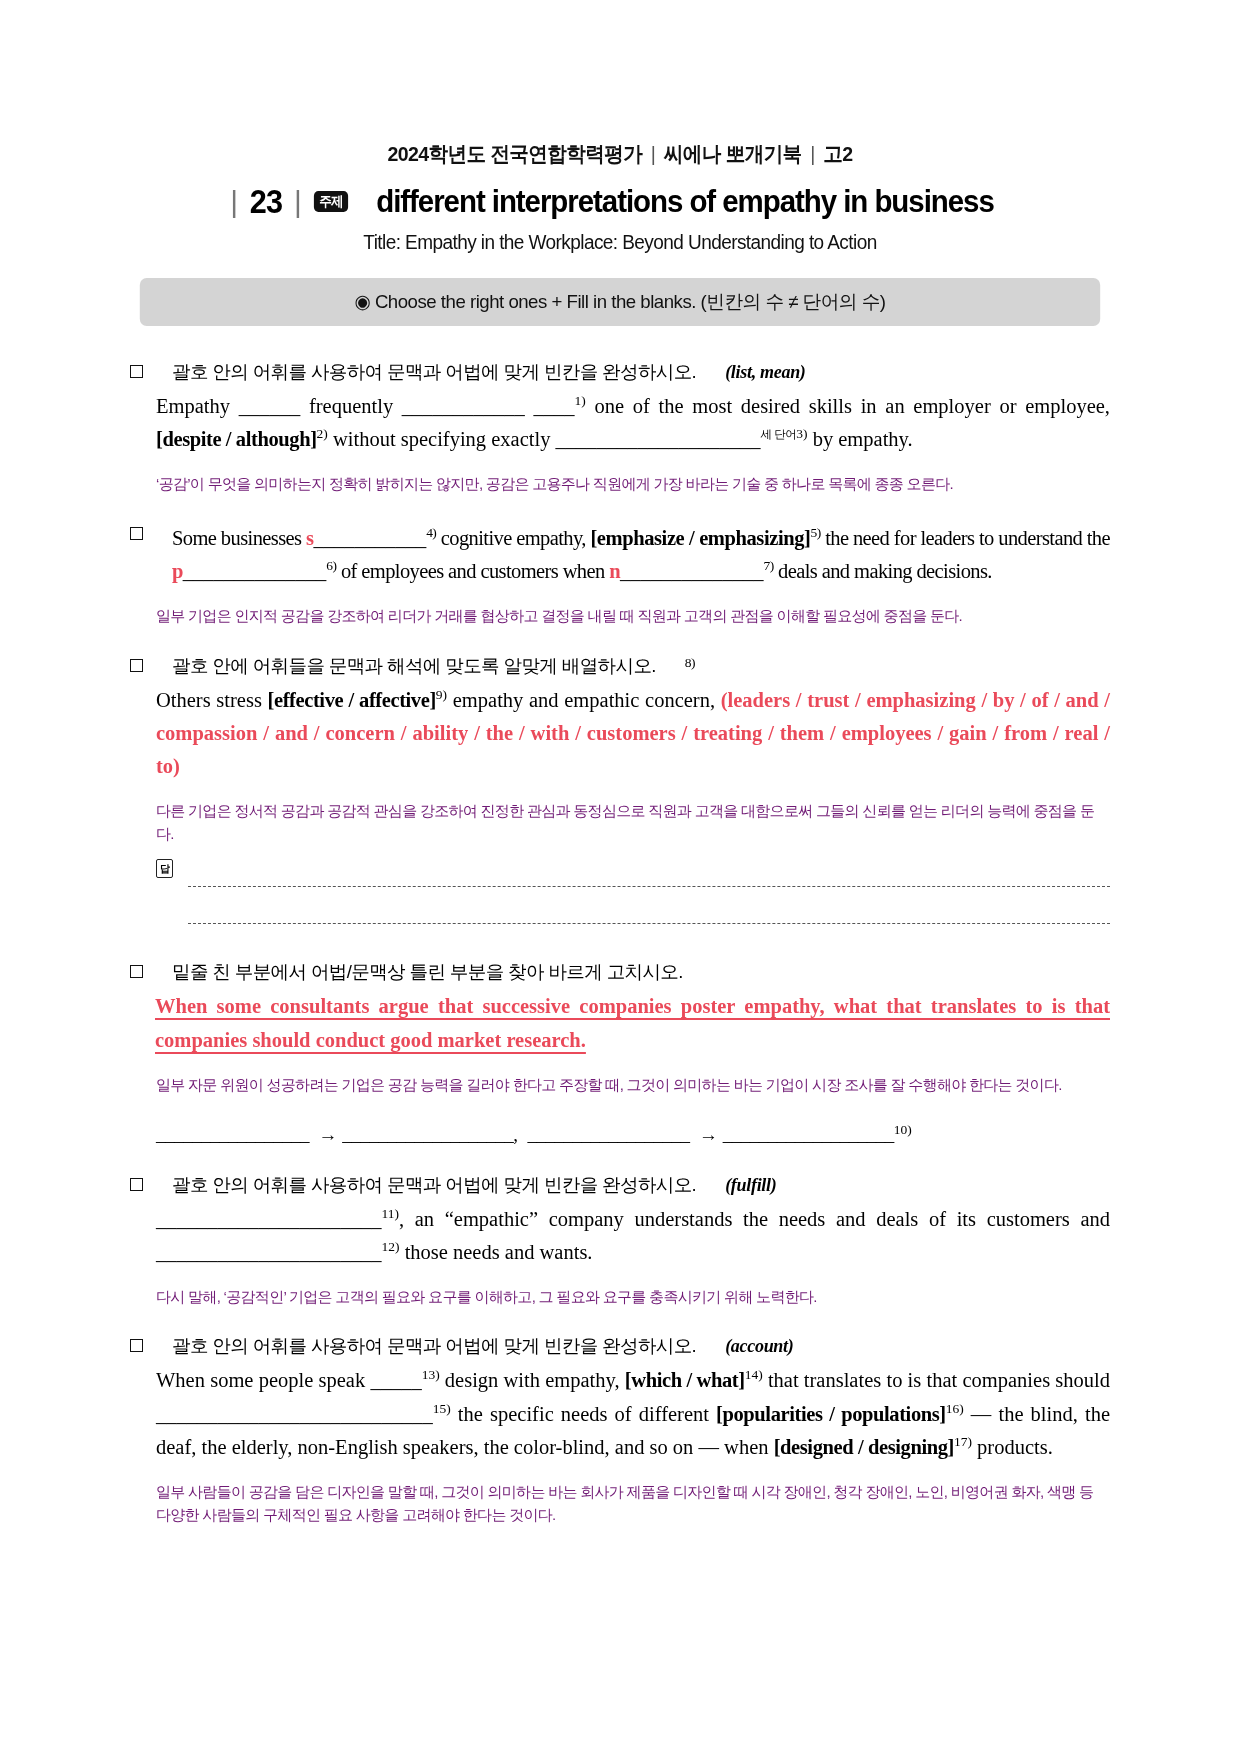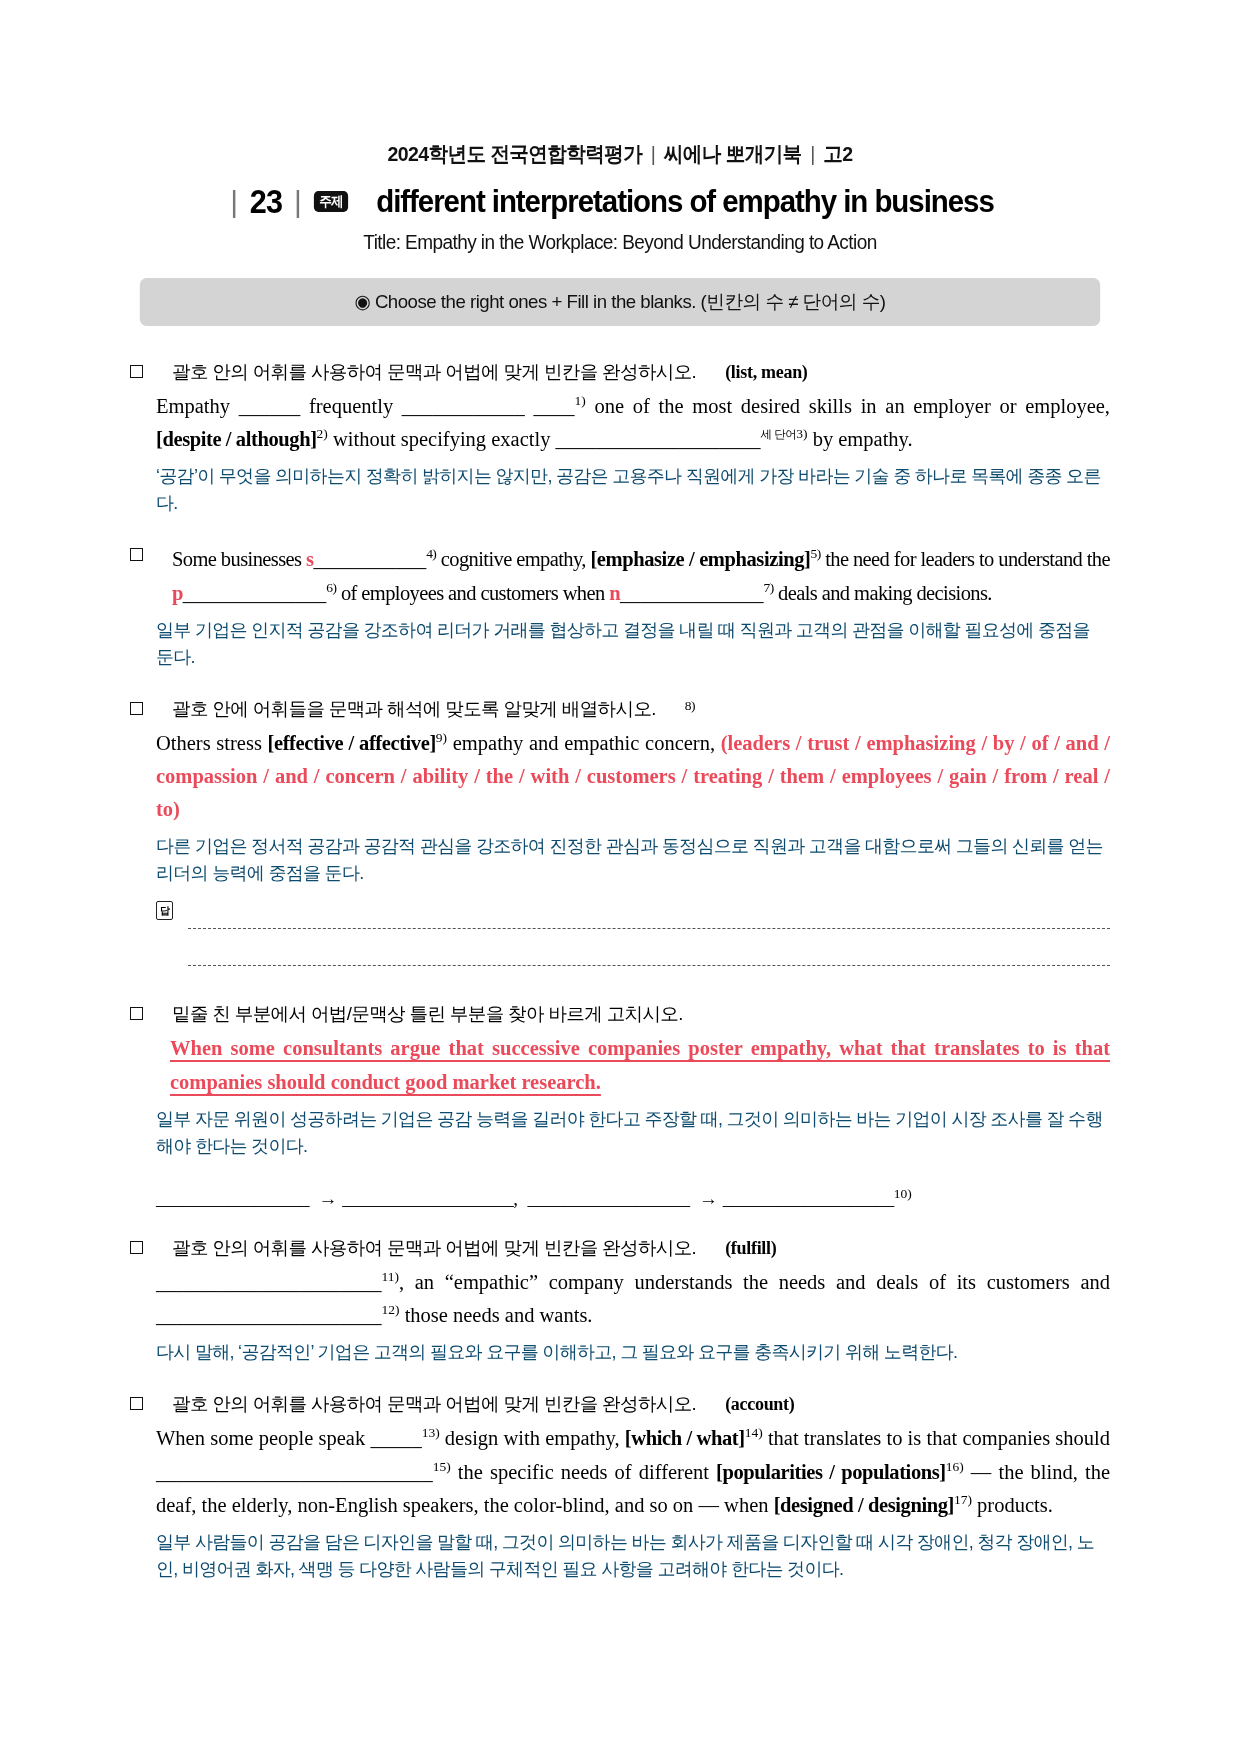--- a/index.html
+++ b/index.html
@@ -99,20 +99,21 @@
   .checkbox {
     flex: 0 0 auto;
     width: 13px; height: 13px;
     border: 1.8px solid #111;
     margin-top: 5px;
   }
   .prompt-text { font-weight: 400; }
   .cue {
     font-family: "Liberation Serif", serif;
     font-weight: 700;
+    font-style: italic;
     font-size: 18px;
     letter-spacing: -0.3px;
   }
 
   .body-en {
     font-family: "Liberation Serif", serif;
     font-size: 20.5px;
     line-height: 1.62;
     text-align: justify;
     margin-left: 26px;
@@ -123,26 +124,26 @@
   .redb { color: #ea4a5a; font-weight: 700; }
   .blank { letter-spacing: 0px; }
   .tiny-ko {
     font-family: "Liberation Sans", sans-serif;
     font-size: 11.5px;
     vertical-align: super;
     letter-spacing: -0.5px;
   }
 
   .ko {
-    font-size: 18px;
+    font-size: 15px;
     letter-spacing: -0.7px;
     line-height: 1.5;
     margin-left: 26px;
-    margin-top: 7px;
-    color: #0c4a6e;
+    margin-top: 17px;
+    color: #701a75;
   }
 
   .scramble {
     color: #ea4a5a;
     font-weight: 700;
     font-family: "Liberation Serif", serif;
   }
 
   
   .answer-area { margin-left: 26px; margin-top: 14px; }
@@ -166,21 +167,21 @@
 
   .underline-sentence {
     font-family: "Liberation Serif", serif;
     font-size: 20.5px;
     line-height: 1.62;
     color: #ea4a5a;
     font-weight: 700;
     text-decoration: underline;
     text-underline-offset: 5px;
     text-decoration-thickness: 1.5px;
-    margin-left: 40px;
+    margin-left: 25px;
     text-align: justify;
   }
 
   .arrow-line {
     margin-left: 26px;
     margin-top: 26px;
     font-family: "Liberation Serif", serif;
     font-size: 19px;
     letter-spacing: 0px;
     white-space: nowrap;

